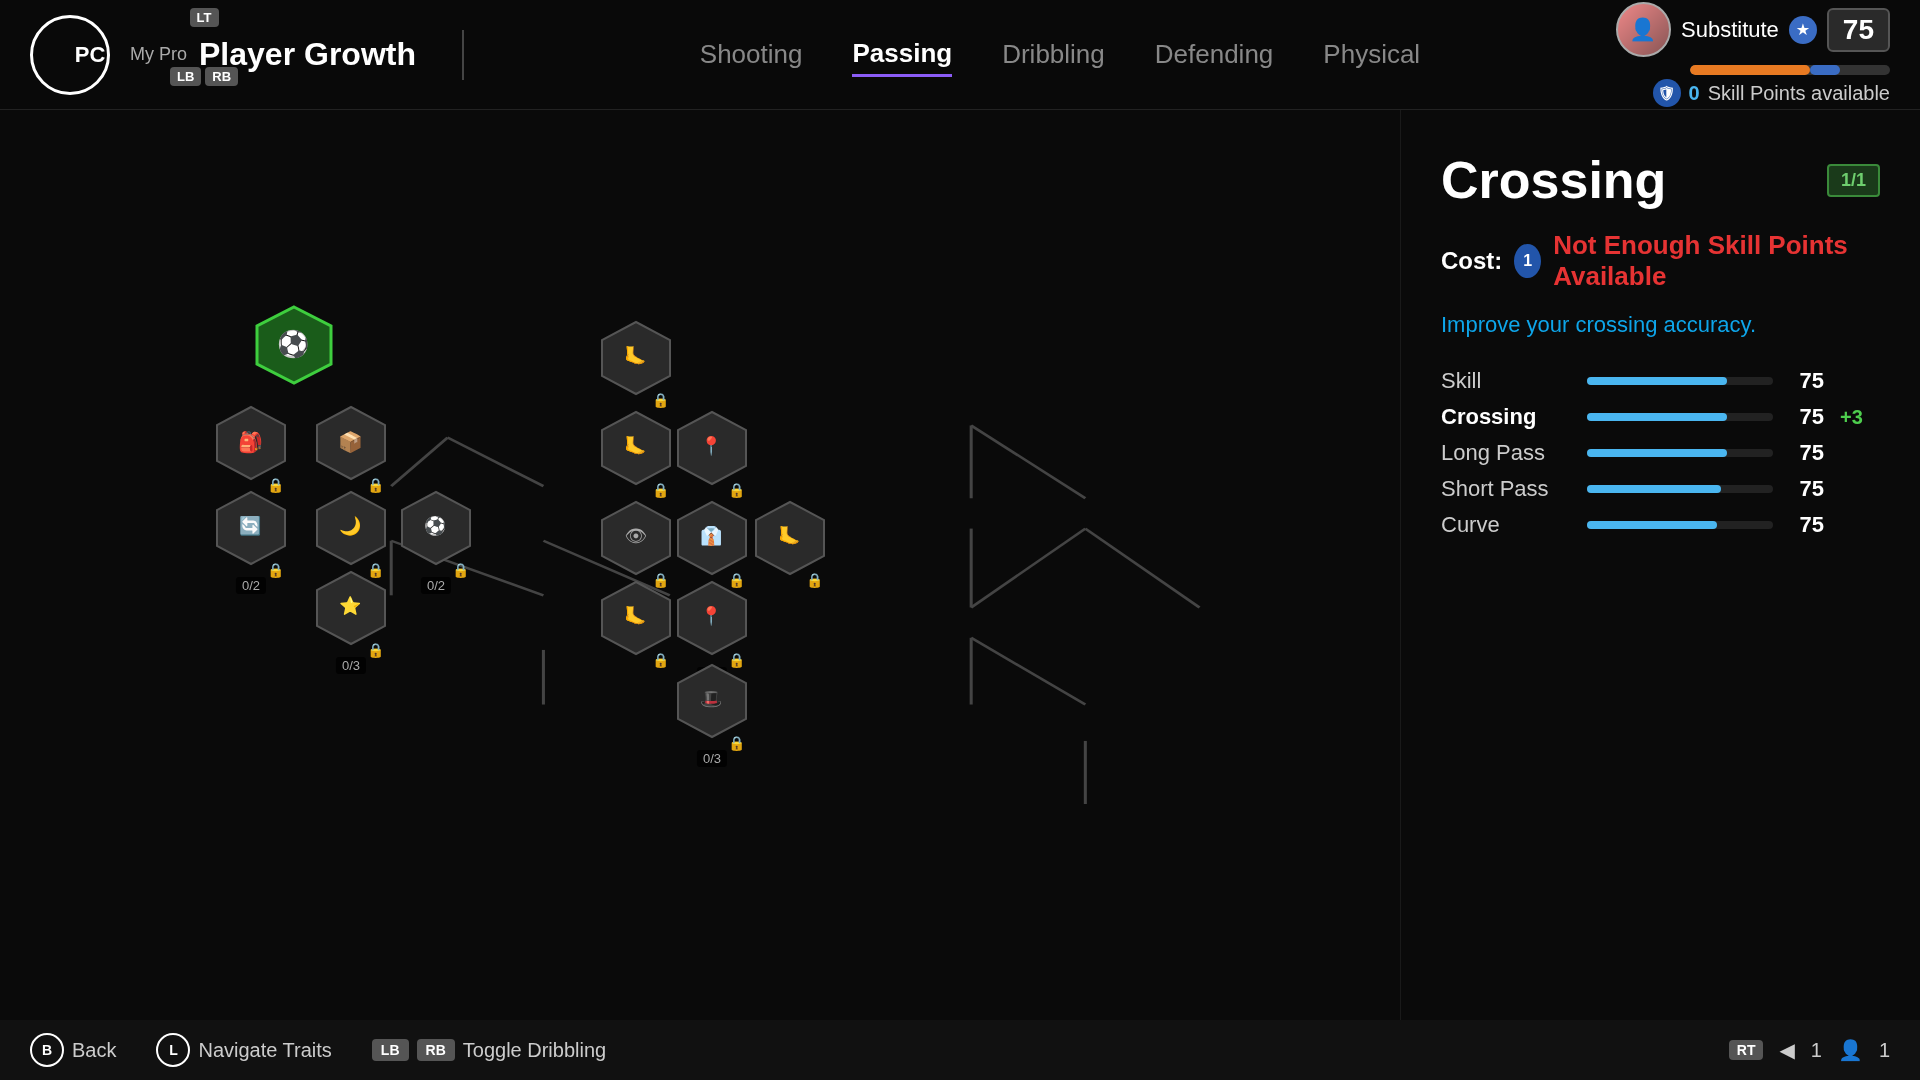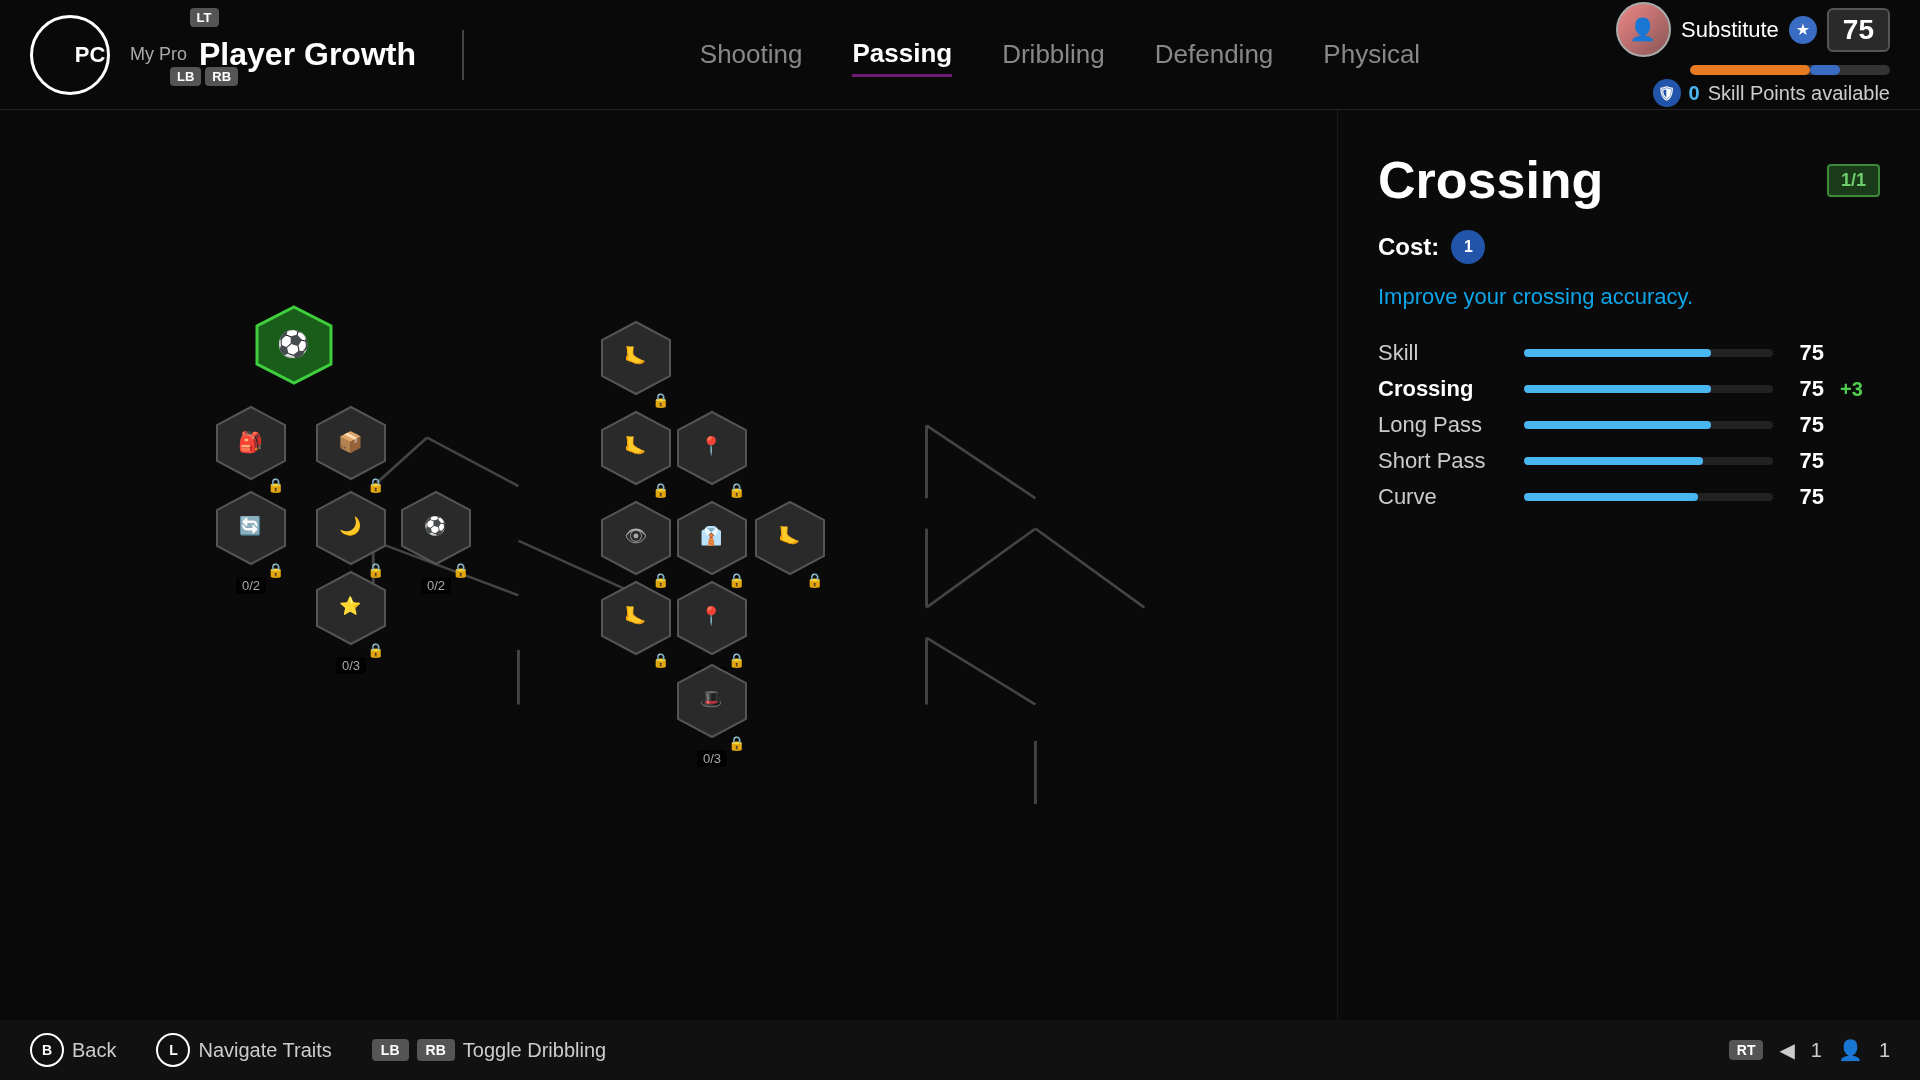--- a/index.html
+++ b/index.html
@@ -69,21 +69,21 @@
     }
     .nav-tab {
       font-size: 26px;
       color: #888;
       cursor: pointer;
       padding: 5px 0;
     }
     .nav-tab.active {
       color: #fff;
       font-weight: 700;
-      border-bottom: 3px solid #701a75;
+      border-bottom: 3px solid #8b5cf6;
     }
     .header-right {
       display: flex;
       flex-direction: column;
       align-items: flex-end;
       gap: 8px;
     }
     .substitute-row {
       display: flex;
       align-items: center;
@@ -192,21 +192,21 @@
 
     
     .skill-tree-area {
       flex: 1;
       position: relative;
       padding: 20px 40px;
     }
 
     
     .right-panel {
-      width: 583px;
+      width: 520px;
       padding: 40px 40px;
       display: flex;
       flex-direction: column;
       gap: 20px;
       border-left: 1px solid #1a1a1a;
       margin-left: 30px;
     }
     .skill-title-row {
       display: flex;
       align-items: center;
@@ -583,20 +583,21 @@
 
   <div class="right-panel">
     <div class="skill-title-row">
       <span class="skill-title">Crossing</span>
       <span class="skill-rank-badge">1/1</span>
     </div>
 
     <div class="cost-row">
       <span class="cost-label">Cost:</span>
       <div class="cost-badge">1</div>
+      <span class="not-enough-text">Not Enough Skill Points Available</span>
     </div>
 
     <p class="skill-description">Improve your crossing accuracy.</p>
 
     <div style="margin-top:10px;">
 
       <div class="stat-row">
         <span class="stat-label">Skill</span>
         <div class="stat-bar-bg">
           <div class="stat-bar-fill" style="width:75%;"></div>

